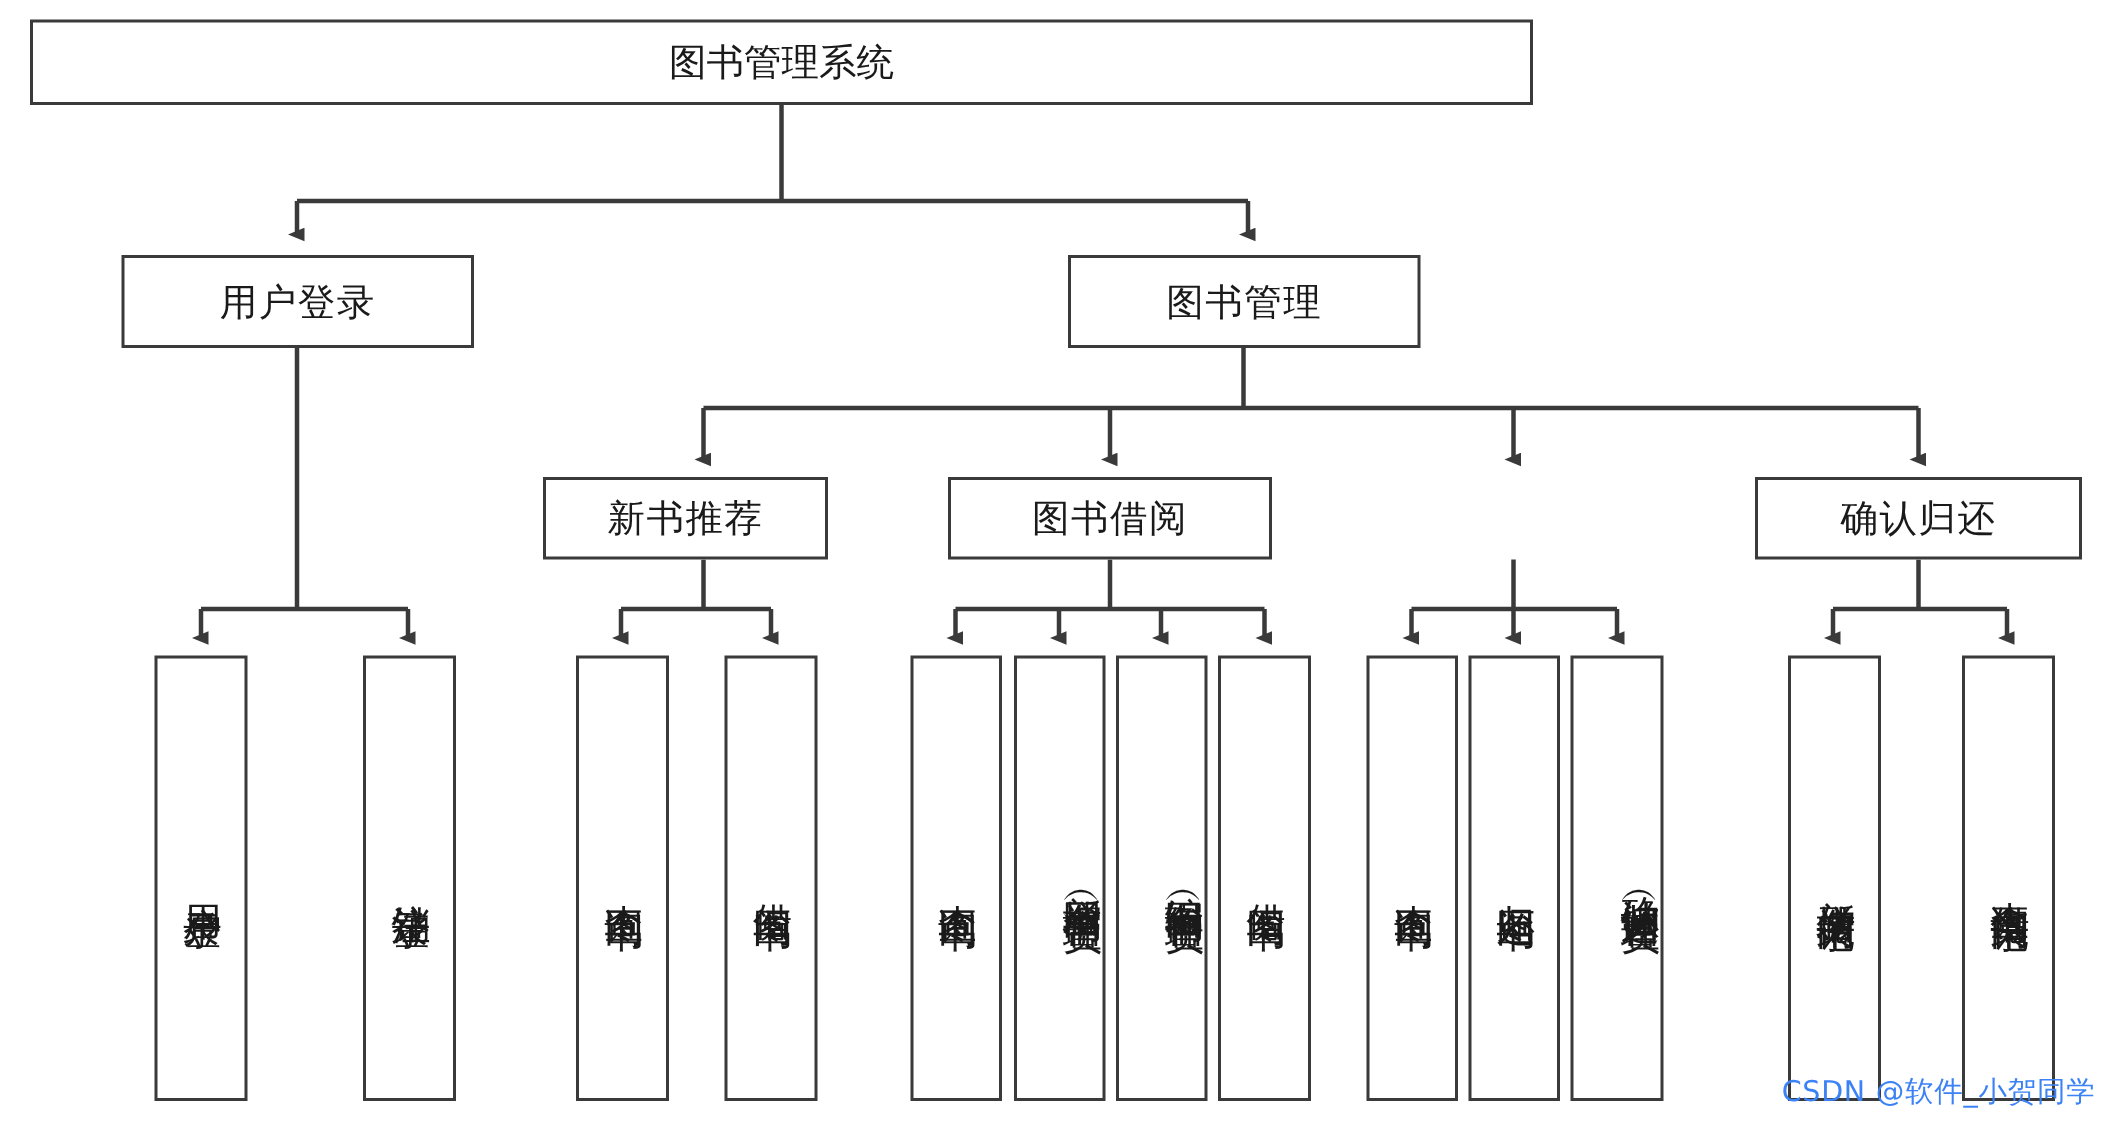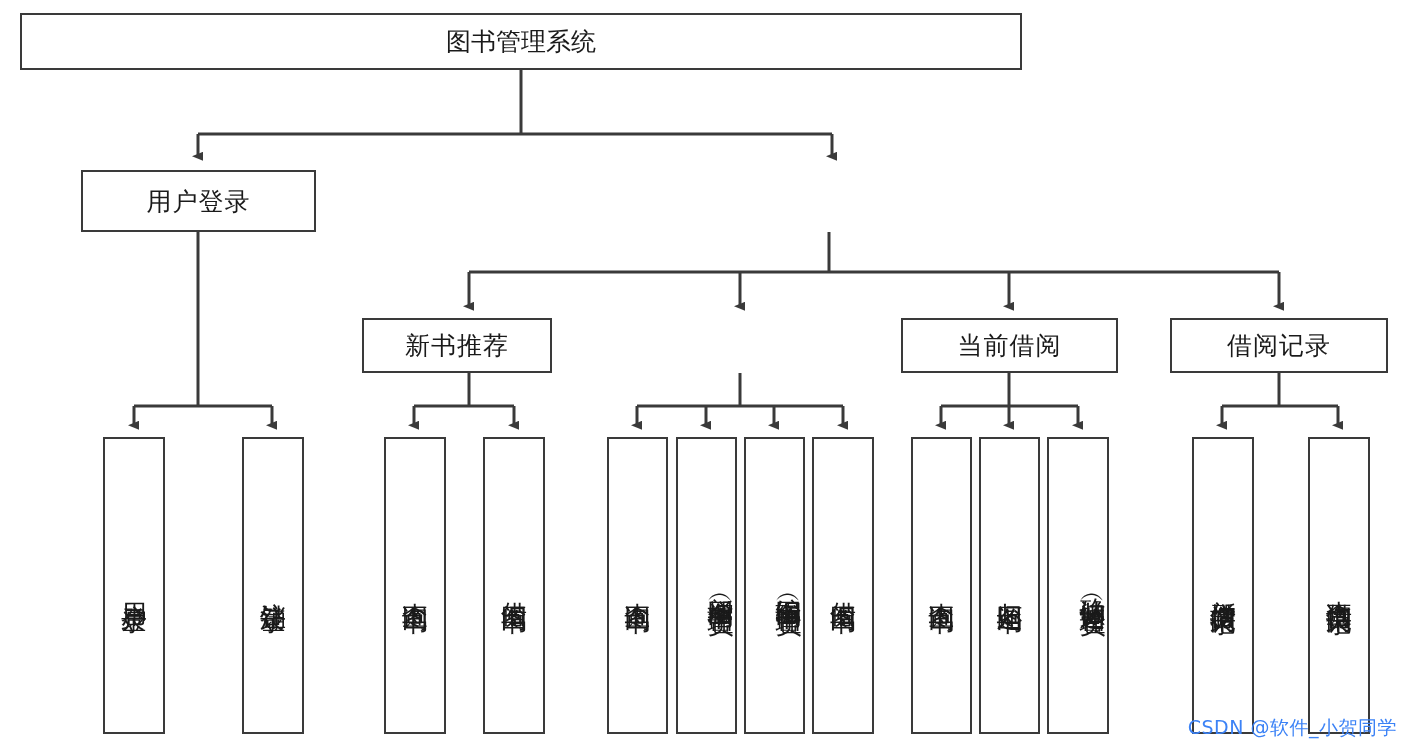--- a/index.html
+++ b/index.html
@@ -131,29 +131,32 @@
     </g>
   </svg>
 
   <div class="node title" style="left:20px; top:13px; width:1002px; height:57px;">
     <span>图书管理系统</span>
   </div>
 
   <div class="node horiz" style="left:81px; top:170px; width:235px; height:62px;">
     <span>用户登录</span>
   </div>
+  <div class="node horiz" style="left:712px; top:170px; width:235px; height:62px;">
+    <span>图书管理</span>
+  </div>
 
   <div class="node horiz" style="left:362px; top:318px; width:190px; height:55px;">
     <span>新书推荐</span>
   </div>
-  <div class="node horiz" style="left:901px; top:318px; width:217px; height:55px;">
-    <span>当前借阅</span>
+  <div class="node horiz" style="left:632px; top:318px; width:216px; height:55px;">
+    <span>图书借阅</span>
   </div>
   <div class="node horiz" style="left:1170px; top:318px; width:218px; height:55px;">
-    <span>借阅记录</span>
+    <span>确认归还</span>
   </div>
 
   <div class="node vert mid" style="left:103px; top:437px; width:62px; height:297px;">
     <span class="vtext">用户登录</span>
   </div>
   <div class="node vert mid" style="left:242px; top:437px; width:62px; height:297px;">
     <span class="vtext">注销登录</span>
   </div>
 
   <div class="node vert mid" style="left:384px; top:437px; width:62px; height:297px;">

